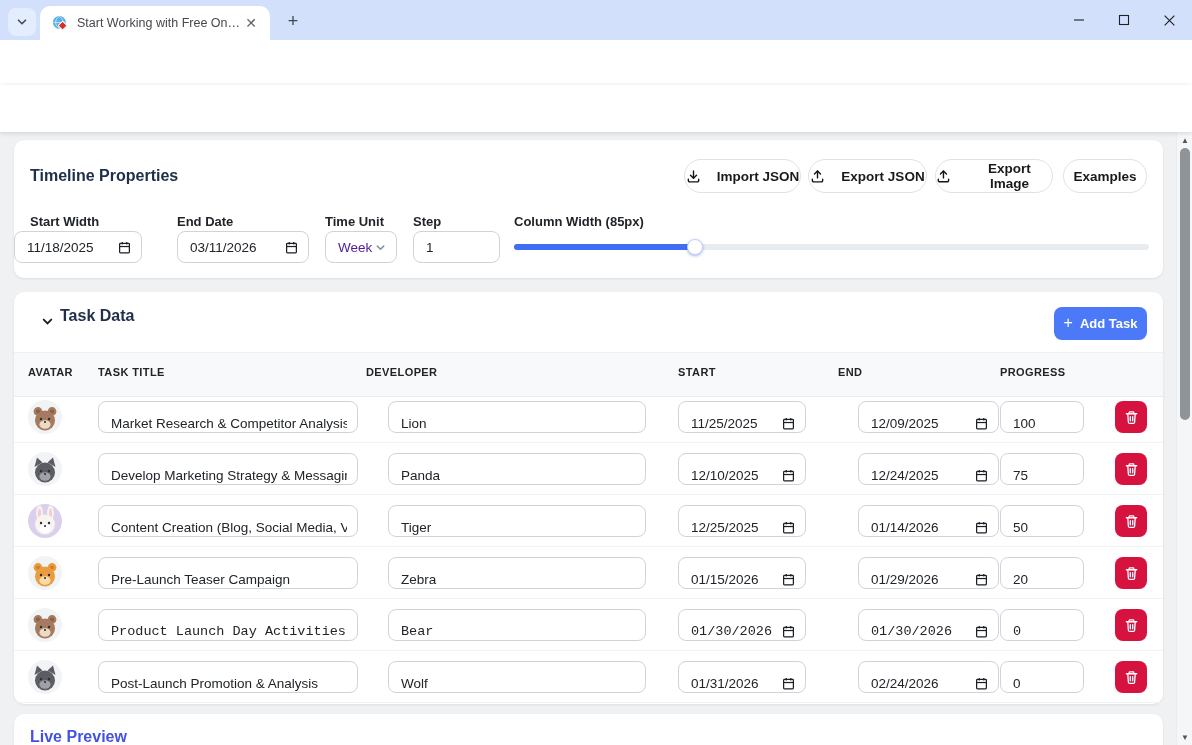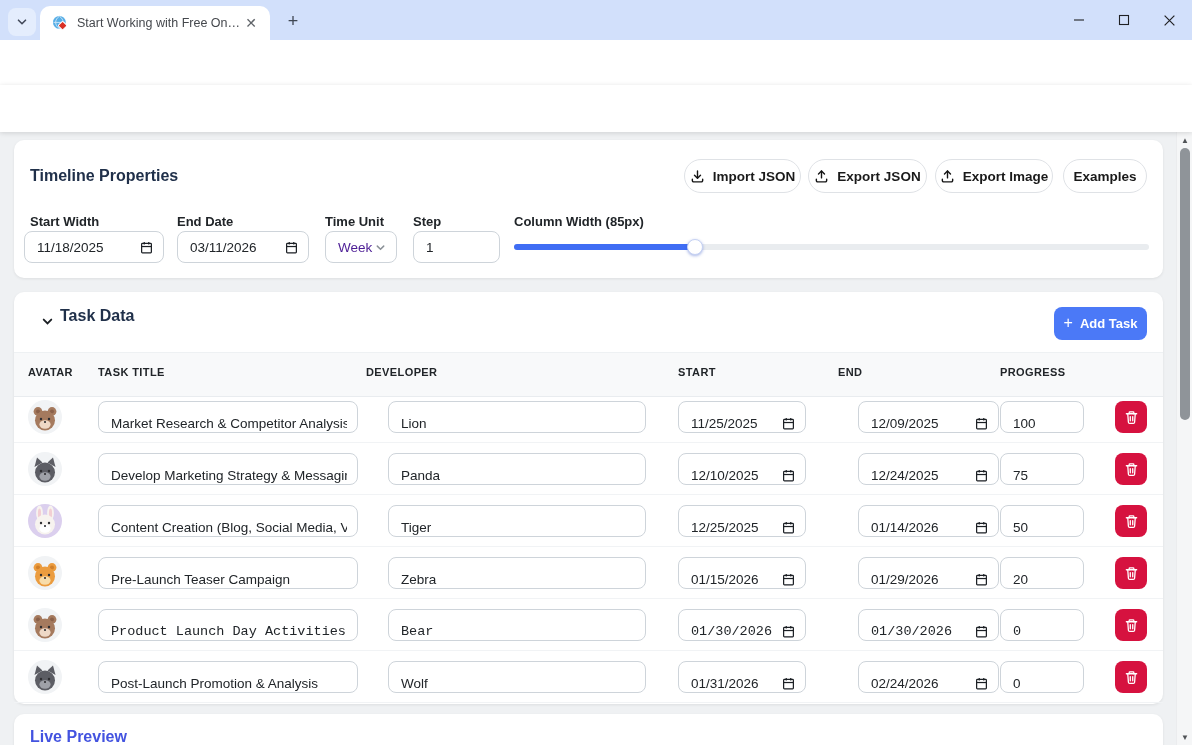--- a/index.html
+++ b/index.html
@@ -35,21 +35,21 @@
   .more-apps { position:absolute; left:1060px; top:95px; width:86px; height:28px; border:none; border-radius:6px; background:linear-gradient(100deg,#46b58d,#2b9e62); color:#fff; font-size:13px; font-weight:bold; cursor:pointer; font-family:inherit; }
   .hdr-avatar { position:absolute; left:1151px; top:94px; width:30px; height:30px; border-radius:50%; background:var(--avatar-purple,#8d27a8); color:#fff; font-size:15px; font-weight:bold; display:flex; align-items:center; justify-content:center; cursor:pointer; }
 
   
   .card { position:absolute; left:14px; width:1149px; background:#fff; border-radius:10px; box-shadow:0 1px 3px rgba(0,0,0,.08); }
   #card-timeline { top:140px; height:138px; }
   #card-tasks { top:292px; height:412px; }
   #card-preview { top:714px; height:80px; }
   .card-title { position:absolute; font-size:16px; font-weight:bold; color:#20304a; }
 
-  .pill-btn { position:absolute; top:19px; height:34px; border:1px solid #dfe2e6; border-radius:17px; background:#fff; display:flex; align-items:center; justify-content:center; gap:8px; font-size:13.5px; font-weight:600; color:#1a1a1a; cursor:pointer; font-family:inherit; }
+  .pill-btn { position:absolute; top:19px; height:34px; border:1px solid #dfe2e6; border-radius:17px; background:#fff; display:flex; align-items:center; justify-content:center; gap:16px; font-size:13.5px; font-weight:600; color:#1a1a1a; cursor:pointer; font-family:inherit; }
 
   .f-label { position:absolute; top:74px; font-size:13px; font-weight:bold; color:#212529; }
   .f-input { position:absolute; top:91px; height:32px; border:1px solid #ced4da; border-radius:8px; background:#fff; display:flex; align-items:center; padding:0 10px 0 12px; }
   .f-input input, .cell-input { border:none; outline:none; background:transparent; font-size:13.5px; color:#212529; font-family:inherit; width:100%; }
   .date-ic { flex:0 0 auto; margin-left:6px; display:flex; cursor:pointer; }
   .sel-chev { flex:0 0 auto; margin-left:6px; display:flex; }
 
   .slider { position:absolute; left:500px; top:91px; width:635px; height:32px; cursor:pointer; }
   .slider-track { position:absolute; left:0; top:13px; width:100%; height:6px; border-radius:3px; background:#e9ecef; }
   .slider-fill { position:absolute; left:0; top:13px; height:6px; border-radius:3px; background:var(--slider-blue,#3f6df4); }
@@ -212,21 +212,21 @@
     <button class="pill-btn" style="left:1049px; width:84px">
       <span>Examples</span>
     </button>
 
     <div class="f-label" style="left:16px">Start Width</div>
     <div class="f-label" style="left:163px">End Date</div>
     <div class="f-label" style="left:311px">Time Unit</div>
     <div class="f-label" style="left:399px">Step</div>
     <div class="f-label" style="left:500px">Column Width (85px)</div>
 
-    <div class="f-input" style="left:10px; width:140px">
+    <div class="f-input" style="left:0; width:128px">
       <input value="11/18/2025" style="">
       <span class="date-ic">
           <svg width="13" height="13" viewBox="0 0 16 16" fill="none" stroke="#1b1f24" stroke-width="1.5">
             <rect x="2" y="3" width="12" height="11.5" rx="1"></rect>
             <path d="M2 6.8h12"></path>
             <path d="M5.2 1.2v3M10.8 1.2v3"></path>
           </svg>
         </span>
     </div>
     <div class="f-input" style="left:163px; width:132px">

